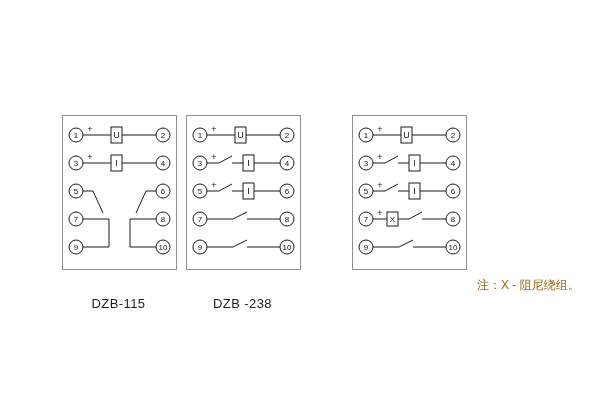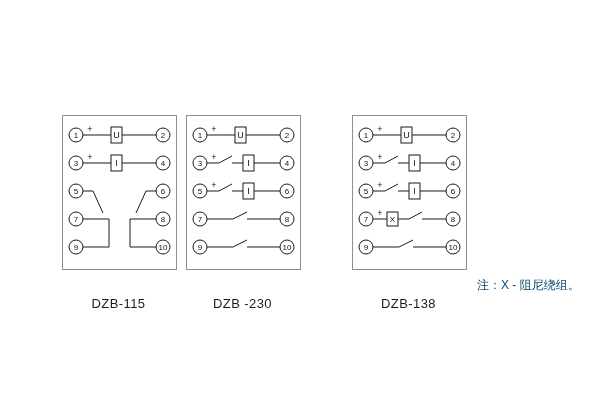--- a/index.html
+++ b/index.html
@@ -4,21 +4,21 @@
 <style>
   html,body{margin:0;padding:0;background:#fff;}
   #page{position:relative;width:600px;height:400px;background:#ffffff;font-family:"Liberation Sans",sans-serif;overflow:hidden;}
   .diagram{position:absolute;width:113px;}
   svg.box{display:block;border:1px solid #8f8f8f;background:#fff;}
   svg text{text-anchor:middle;fill:#111;font-family:"Liberation Sans",sans-serif;}
   .tnum{font-size:8px;}
   .sym{font-size:9px;}
   .plus{font-size:9px;}
   .dlabel{margin-top:26px;text-align:center;font-size:13px;color:#1c1c1c;letter-spacing:0.4px;}
-  .note{position:absolute;font-size:12px;color:#0c4a6e;}
+  .note{position:absolute;font-size:12px;color:#a16207;}
 </style>
 </head>
 <body>
 
 <div id="page">
 
   <div class="diagram" style="left:62px;top:115px;">
     <svg class="box" width="113" height="153" viewBox="0 0 113 153">
       <g stroke="#1a1a1a" stroke-width="1" fill="none">
         <line x1="20" y1="19" x2="48" y2="19"></line>
@@ -117,21 +117,21 @@
         <text class="tnum" x="13" y="134">9</text>
         <text class="tnum" x="100" y="134">10</text>
         <text class="plus" x="27" y="16">+</text>
         <text class="plus" x="27" y="44">+</text>
         <text class="plus" x="27" y="72">+</text>
         <text class="sym" x="53.5" y="22">U</text>
         <text class="sym" x="61.5" y="50">I</text>
         <text class="sym" x="61.5" y="78">I</text>
       </g>
     </svg>
-    <div class="dlabel">DZB -230</div>
+    <div class="dlabel">DZB -238</div>
   </div>
 
   <div class="diagram" style="left:352px;top:115px;">
     <svg class="box" width="113" height="153" viewBox="0 0 113 153">
       <g stroke="#1a1a1a" stroke-width="1" fill="none">
         <line x1="20" y1="19" x2="48" y2="19"></line>
         <rect x="48" y="11" width="11" height="16" fill="#fff"></rect>
         <line x1="59" y1="19" x2="93" y2="19"></line>
         <line x1="20" y1="47" x2="32" y2="47"></line>
         <line x1="32" y1="47" x2="45" y2="40"></line>
@@ -178,18 +178,17 @@
         <text class="plus" x="27" y="16">+</text>
         <text class="plus" x="27" y="44">+</text>
         <text class="plus" x="27" y="72">+</text>
         <text class="plus" x="27" y="100">+</text>
         <text class="sym" x="53.5" y="22">U</text>
         <text class="sym" x="61.5" y="50">I</text>
         <text class="sym" x="61.5" y="78">I</text>
         <text class="tnum" x="39.5" y="106">X</text>
       </g>
     </svg>
-    <div class="dlabel">DZB-138</div>
   </div>
 
   <div class="note" style="left:477px;top:277px;">注：X - 阻尼绕组。</div>
 
 </div>
 
 </body></html>

